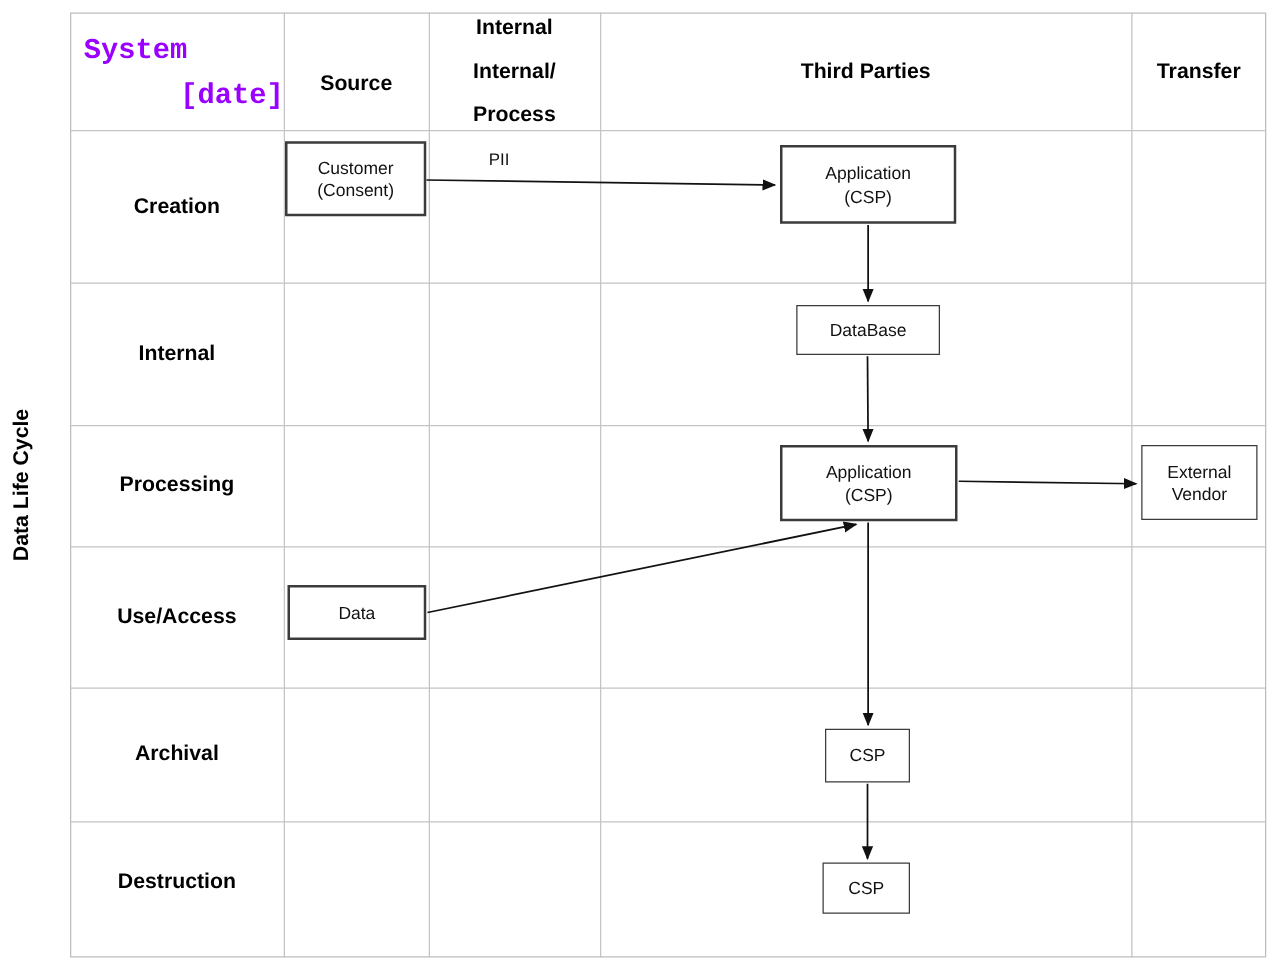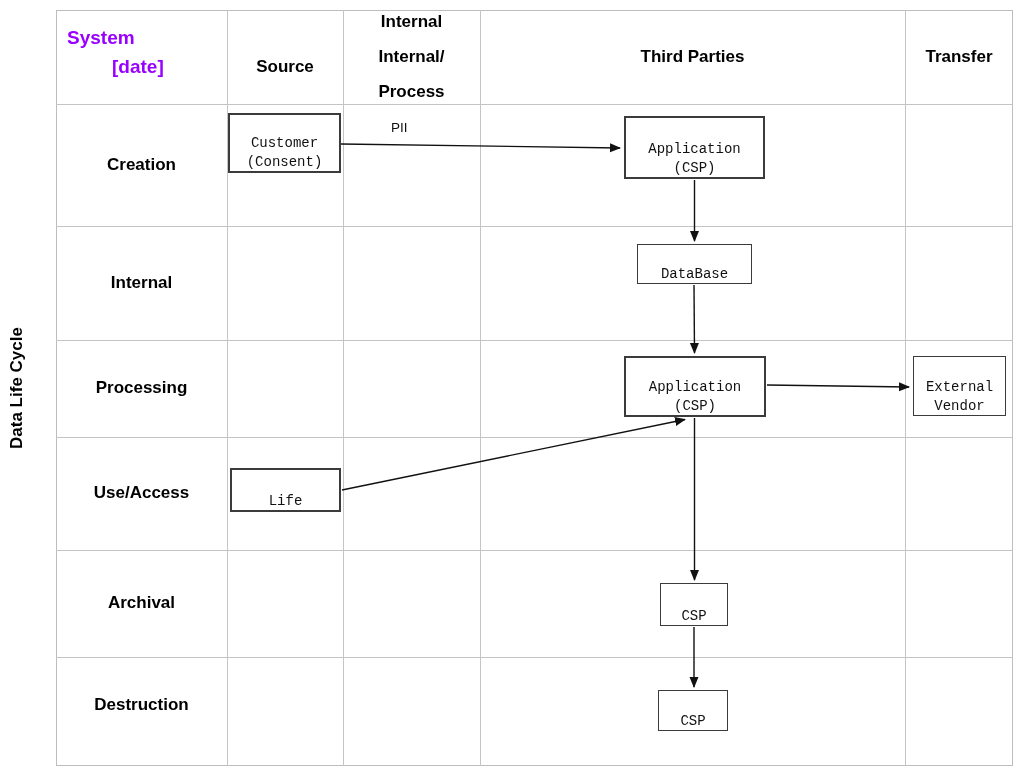--- a/index.html
+++ b/index.html
@@ -51,53 +51,53 @@
     line-height: 1.45;
     z-index: 2;
     gap: 11px;
   }
   .system-cell {
     position: absolute;
     left: 56px; top: 10px;
     width: 171px; height: 94px;
     padding: 13px 0 0 11px;
     font-weight: bold;
-    font-size: 19px;
+    font-size: 23px;
     line-height: 1.55;
     color: #9900ff;
     z-index: 2;
-  }
-  .system-cell .date-line { padding-left: 45px; }
+    font-family: Liberation Mono, monospace;
+  }
+  .system-cell .date-line { padding-left: 45px; text-align: right; }
 
   .ylabel {
     position: absolute;
     left: 17px; top: 388px;
     transform: translate(-50%, -50%) rotate(-90deg);
     white-space: nowrap;
     font-weight: bold;
     font-size: 17px;
     color: #000;
     z-index: 2;
   }
 
   
   .node {
     position: absolute;
     background: #ffffff;
     border: 2px solid #3b3b3b;
     display: flex;
     flex-direction: column;
     align-items: center;
-    justify-content: flex-end;
+    justify-content: center;
     text-align: center;
     font-size: 14px;
     color: #111;
     line-height: 1.32;
     z-index: 4;
-    font-family: Liberation Mono, monospace;
   }
   .node.thin { border-width: 1.5px; }
 
   
   .arrows {
     position: absolute;
     left: 0; top: 0;
     width: 1024px; height: 776px;
     z-index: 3;
     pointer-events: none;
@@ -192,21 +192,21 @@
     <div>Application</div>
     <div>(CSP)</div>
   </div>
 
   <div class="node thin" style="left:913px;top:356px;width:93px;height:60px">
     <div>External</div>
     <div>Vendor</div>
   </div>
 
   <div class="node" style="left:230px;top:468px;width:111px;height:44px">
-    <div>Life</div>
+    <div>Data</div>
   </div>
 
   <div class="node thin" style="left:660px;top:583px;width:68px;height:43px">
     <div>CSP</div>
   </div>
 
   <div class="node thin" style="left:658px;top:690px;width:70px;height:41px">
     <div>CSP</div>
   </div>
 

